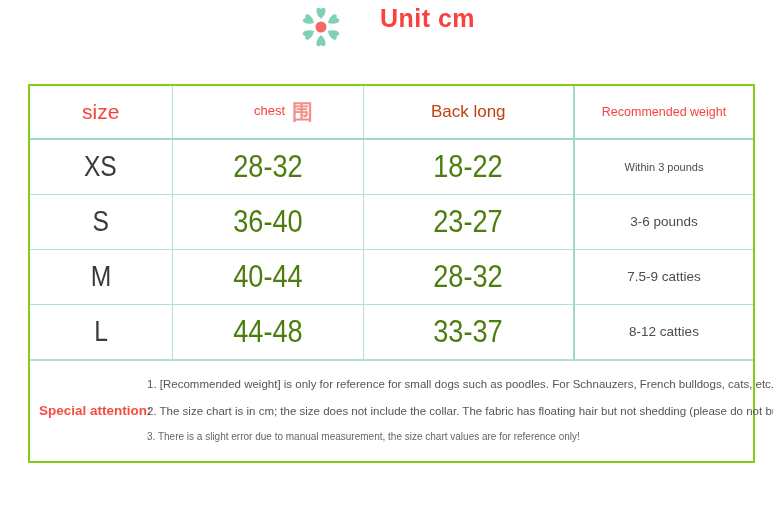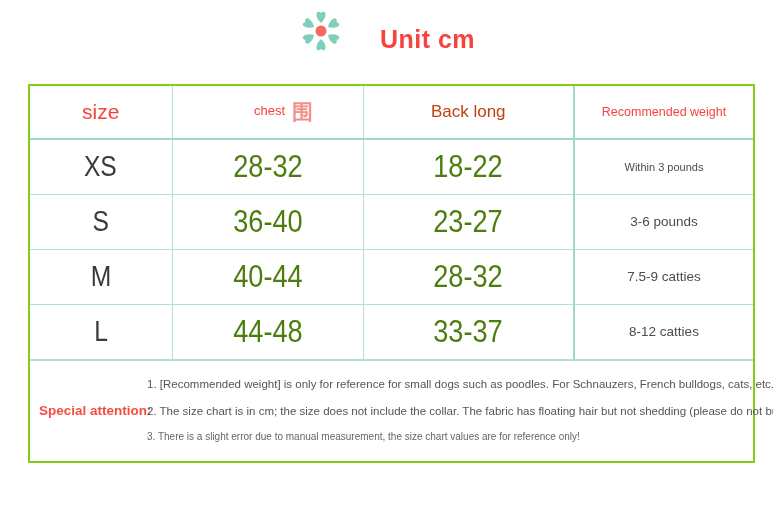--- a/index.html
+++ b/index.html
@@ -4,21 +4,21 @@
 <style>
   * { margin:0; padding:0; box-sizing:border-box; }
   html,body { background:#ffffff; }
   .page {
     position:relative; width:773px; height:529px; background:#ffffff;
     font-family:"Liberation Sans", sans-serif; overflow:hidden;
   }
   
   .top-header {
     position:absolute; top:4px; left:0; width:100%; height:50px;
-    display:flex; justify-content:center; align-items:flex-end; gap:36px;
+    display:flex; justify-content:center; align-items:flex-start; gap:36px;
   }
   .unit-label {
     color:#f9413d; font-size:25px; font-weight:bold; letter-spacing:0.5px;
   }
   
   .sheet {
     position:absolute; left:28px; top:84px; width:727px;
     border:2px solid #84cc16; background:#fff;
   }
   table.size-table { width:100%; border-collapse:collapse; table-layout:fixed; }

